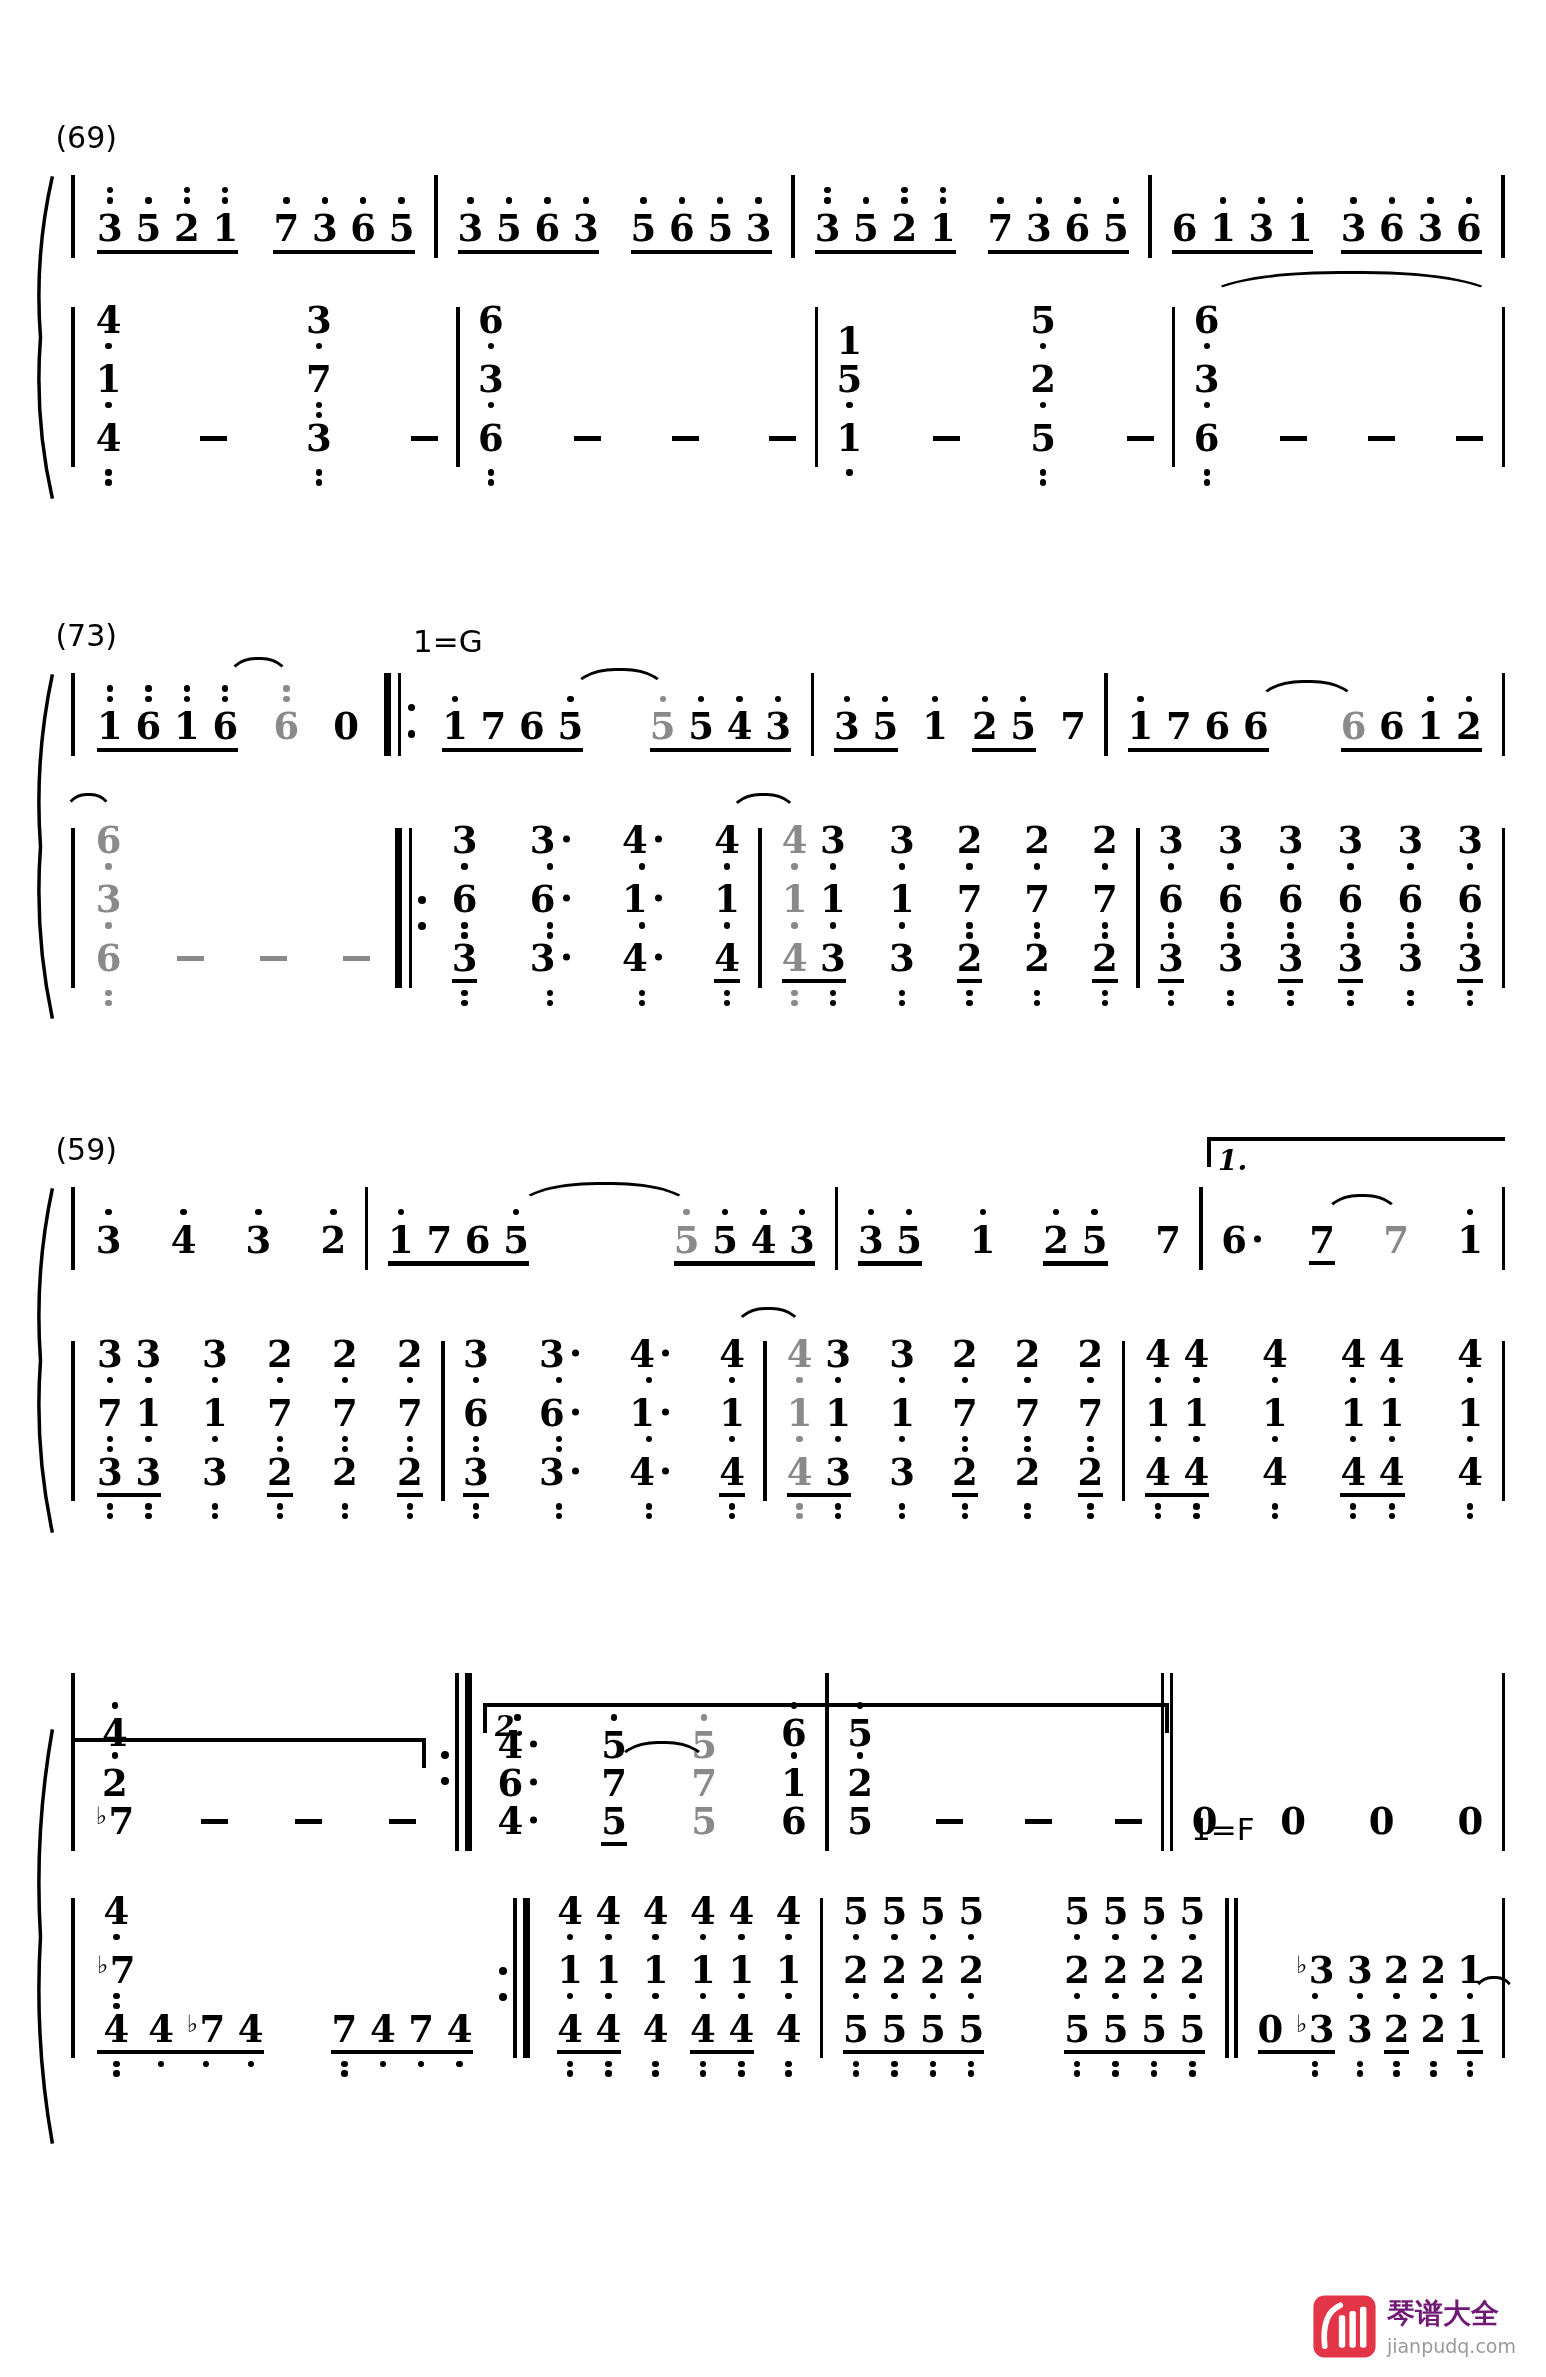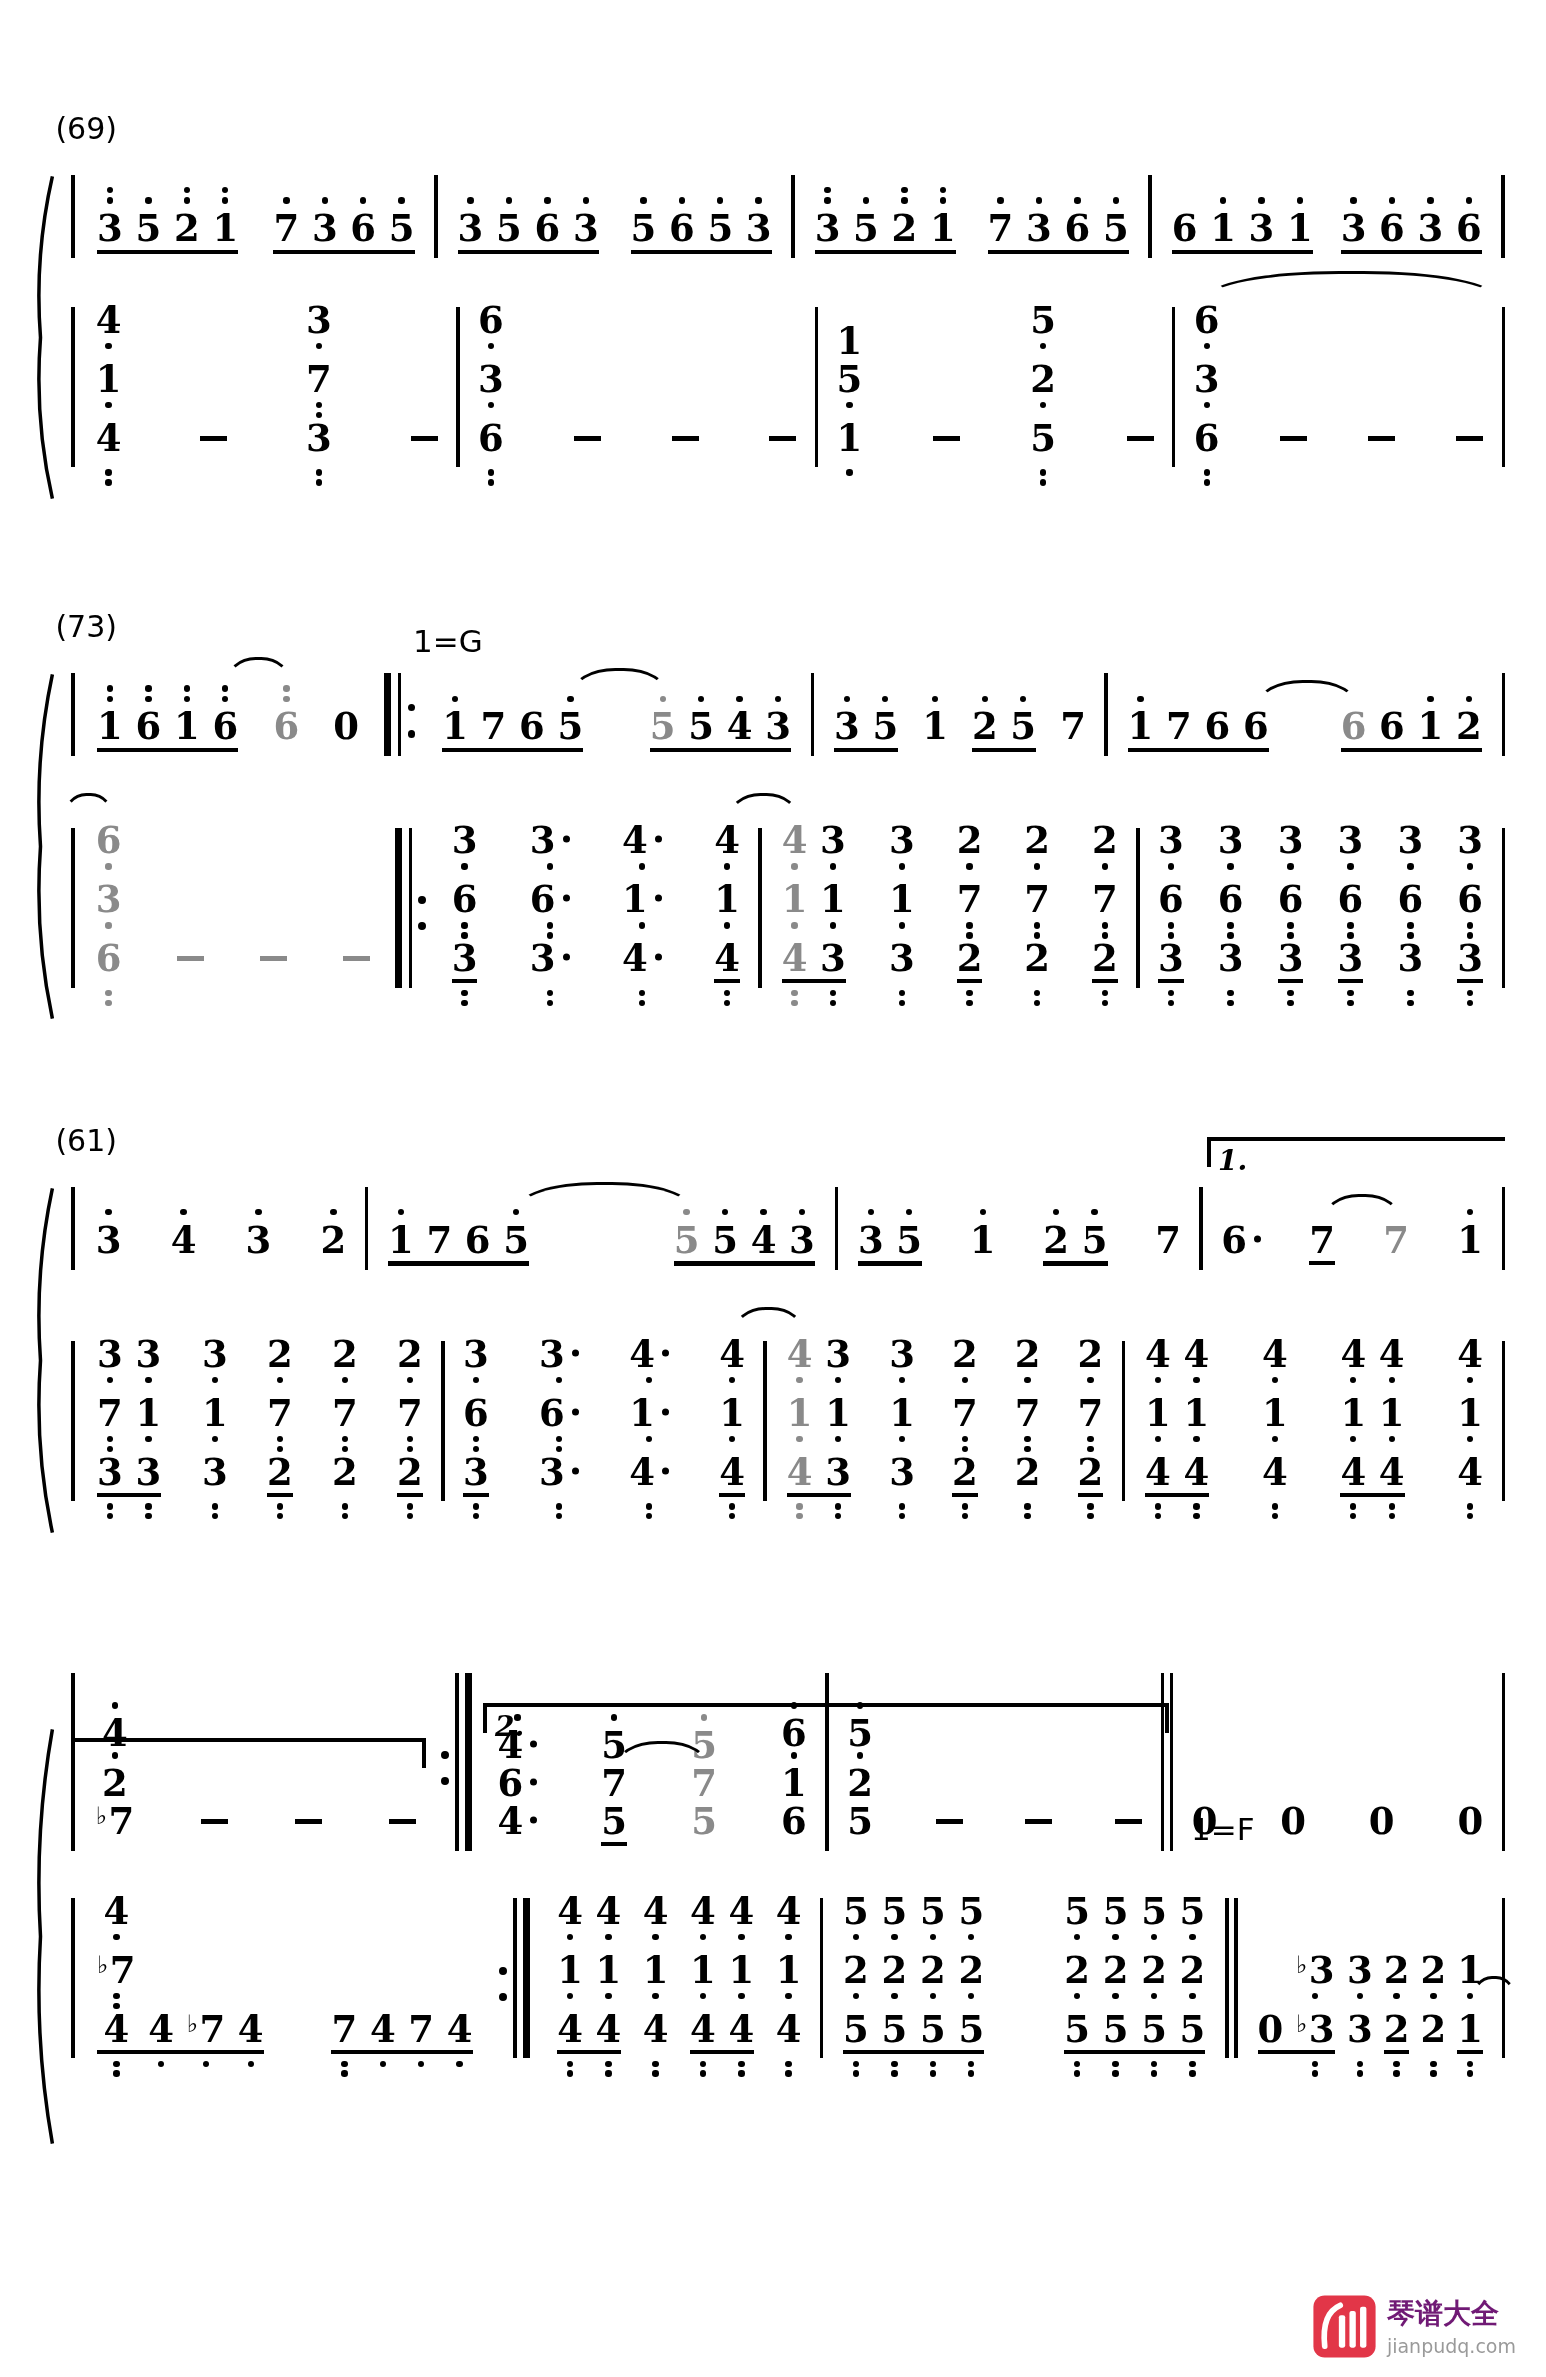--- a/index.html
+++ b/index.html
@@ -2,21 +2,21 @@
 <html style="font-size:11.3px"><head>
 <meta charset="utf-8">
 <style>
   body{margin:0;background:#fff}
   .page{position:relative;width:1547px;height:2377px;background:#fff;box-sizing:border-box;
         padding:120px 42px 0 71px;overflow:hidden;color:#000;
         font-family:"DejaVu Serif",serif}
   .system{position:relative;margin-bottom:120px}
   .s1{margin-bottom:113px}.s2{margin-bottom:141px}.s3{margin-bottom:0}
   .syshead{height:55px;position:relative}
-  .syslabel{position:absolute;left:-15.6px;bottom:29px;font:400 30px "DejaVu Sans",sans-serif}
+  .syslabel{position:absolute;left:-15.6px;bottom:20px;font:400 30px "DejaVu Sans",sans-serif}
   .s3 .syslabel{bottom:-72px}
   .rowgap{height:42px}.s1 .rowgap,.s2 .rowgap{height:64px}.s3 .rowgap{height:40px}
   .row{display:flex;align-items:flex-end;--bd:4.2px;--barh:83px;position:relative}
   .row.bass{--bd:34px;--barh:160px}
   .row.tall{--barh:178px}
   .measure{display:flex;align-items:flex-end}
   .cells{flex:1;display:flex;justify-content:space-between;align-items:flex-end;padding:0 18.4px}
   .bar{width:3.5px;background:#000;height:var(--barh);margin-bottom:calc(var(--bd) - 2.8px);flex:none}
   .bar.thick{width:7px}
   .bar.thin2{margin-left:5.7px}
@@ -1698,21 +1698,21 @@
           </svg></div>
         <div class="arc" style="left: 154px; width: 61px; top: 39px;"></div>
         <div class="arc" style="left: 499px; width: 93px; top: 50px;"></div>
         <div class="arc" style="left: 1184px; width: 98px; top: 62px;"></div>
         <div class="arc" style="left: -9.2px; width: 47px; top: 175px;"></div>
         <div class="arc" style="left: 656px; width: 67px; top: 175px;"></div>
         <div class="keylabel" style="left: 342px; top: 4.2px;">1=G</div>
       </div>
       <div class="system s2">
         <div class="syshead">
-          <div class="syslabel">(61)</div>
+          <div class="syslabel">(59)</div>
         </div>
         <div class="row melody">
           <div class="bar first"></div>
           <div class="measure" style="flex-grow: 52;">
             <div class="cells">
               <div class="cell">
                 <div class="note">
                   <div class="ad">
                     <div class="dot"></div>
                   </div>

